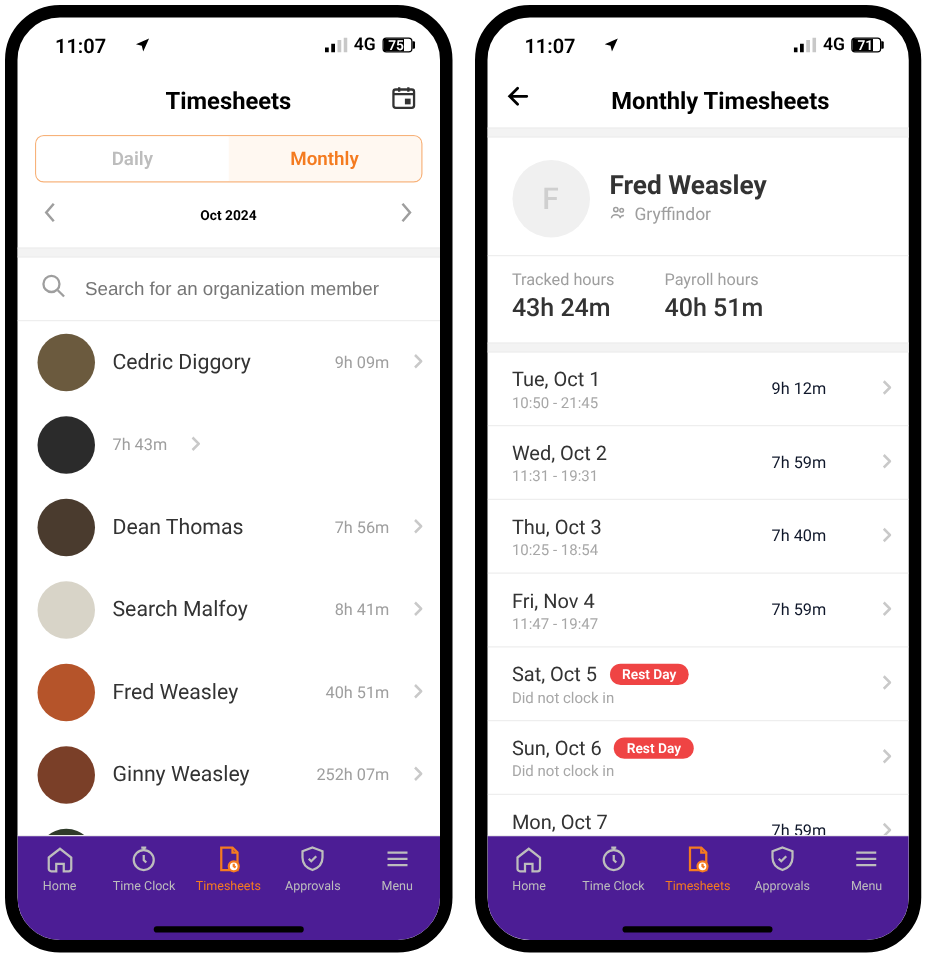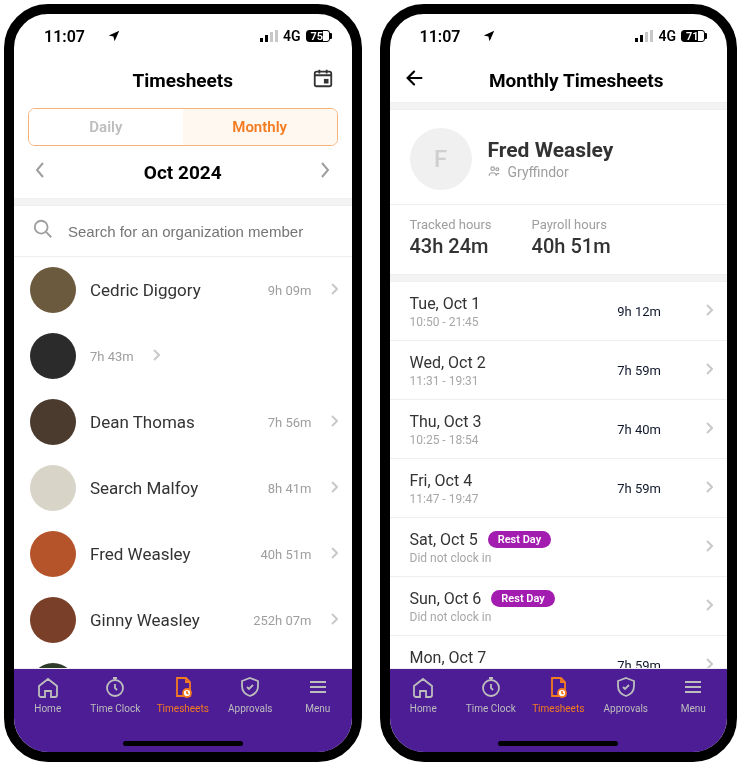--- a/index.html
+++ b/index.html
@@ -50,21 +50,21 @@
   }
   .header .cal-icon { position:absolute; right:18px; }
   .seg-wrap { padding: 6px 14px 0; }
   .segmented {
     display:flex; border:1px solid #f7b27a; border-radius:7px; overflow:hidden; height:38px;
   }
   .seg { flex:1; display:flex; align-items:center; justify-content:center; font-size:15px; font-weight:600; color:#bdbdbd; background:#fff; }
   .seg.active { color:#f47b20; background:#fff8f1; }
   .month-row {
     display:flex; align-items:center; justify-content:space-between;
-    height:52px; padding:0 16px; font-size:19px; font-weight:700;
+    height:52px; padding:0 16px; font-size:11px; font-weight:700;
   }
   .month-row .arrow { color:#9e9e9e; font-size:20px; width:20px; text-align:center; }
   .sep { height:8px; background:#f3f3f3; border-top:1px solid #eee; border-bottom:1px solid #eee; }
   .thin-sep { height:1px; background:#eee; }
   .search-row {
     display:flex; align-items:center; gap:14px; padding:12px 18px; color:#b6b6b6;
   }
   .search-row input {
     border:none; outline:none; font-size:15px; flex:1; color:#333; background:transparent;
   }
@@ -119,21 +119,21 @@
   .stat .val { font-size:20px; font-weight:500; color:#333; margin-top:2px;}
   .days { flex:1; overflow:hidden; }
   .day {
     display:flex; align-items:center; padding:10px 14px 10px 20px; min-height:58px;gap:40px;
   }
   .day .left { flex:1; }
   .day .d-title { font-size:16px; color:#333; display:flex; align-items:center; gap:10px;}
   .day .d-sub { font-size:12px; color:#a7a7a7; margin-top:2px;}
   .day .d-time { font-size:13px; color:#0f172a; margin-right:4px;}
   .badge {
-    background:#a21caf; color:#fff; font-size:11px; font-weight:600;
+    background:#ef4444; color:#fff; font-size:11px; font-weight:600;
     padding:2px 10px; border-radius:10px;
   }
 </style>
 </head>
 <body>
 
 <div class="phone">
 
   <div class="status-bar">
     <div class="status-left">
@@ -418,21 +418,21 @@
         </div>
         <div class="d-time">7h 40m</div>
         <span class="chev"><svg width="8" height="14" viewBox="0 0 8 14" fill="none" stroke="#c9c9c9" stroke-width="2">
             <path d="M2 2l5 5-5 5"></path>
           </svg></span>
       </div>
       <div class="thin-sep"></div>
       <div class="day">
         <div class="left">
           <div class="d-title">
-            <span>Fri, Oct 4</span>
+            <span>Fri, Nov 4</span>
           </div>
           <div class="d-sub">11:47 - 19:47</div>
         </div>
         <div class="d-time">7h 59m</div>
         <span class="chev"><svg width="8" height="14" viewBox="0 0 8 14" fill="none" stroke="#c9c9c9" stroke-width="2">
             <path d="M2 2l5 5-5 5"></path>
           </svg></span>
       </div>
       <div class="thin-sep"></div>
       <div class="day">

